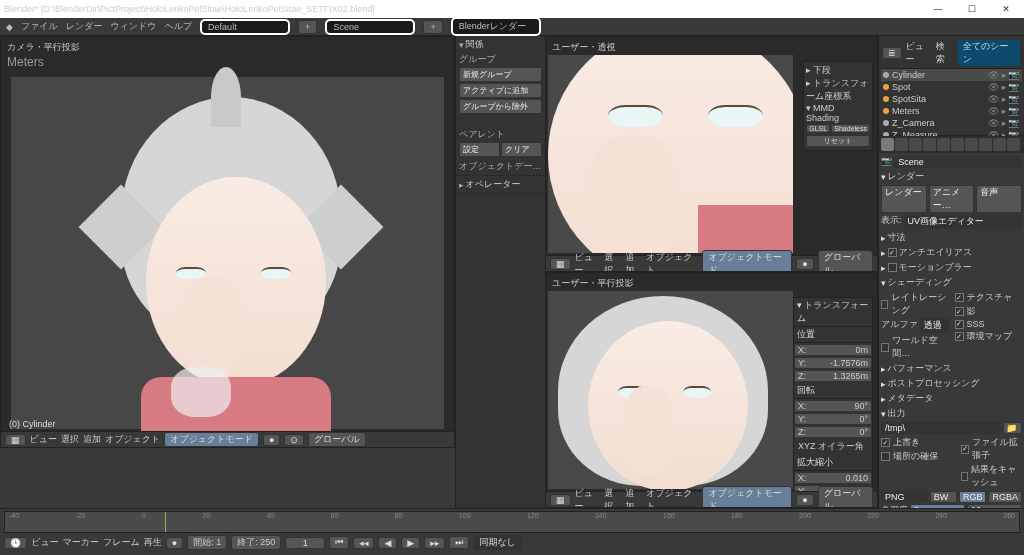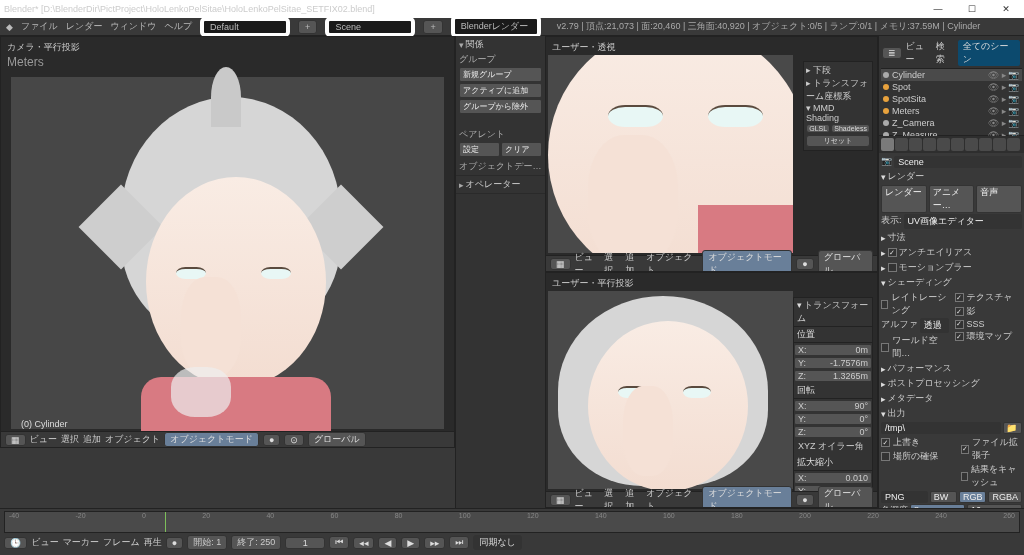--- a/index.html
+++ b/index.html
@@ -3,32 +3,32 @@
 <meta charset="utf-8">
 <style>
   *{box-sizing:border-box;margin:0;padding:0;font-family:"Segoe UI",Arial,sans-serif;font-size:9px;color:#ccc;user-select:none}
   html,body{width:1024px;height:555px;overflow:hidden;background:#393939}
   .titlebar{height:18px;background:#fff;color:#000;display:flex;align-items:center;padding:0 4px;font-size:10px;justify-content:space-between}
   .titlebar .right{display:flex;gap:6px}
   .winbtn{width:28px;text-align:center;color:#333}
   .menubar{height:18px;background:#393939;display:flex;align-items:center;gap:8px;padding:0 6px;border-bottom:1px solid #222}
   .menubar span,.menubar .scene-sel{color:#bbb}
   .btn{background:#555;border:1px solid #333;border-radius:3px;padding:1px 6px;color:#ddd}
-  .scene-sel{background:#1a1a1a;border:4px solid #ffffff;border-radius:5px;padding:1px 6px;min-width:90px;display:inline-block}
+  .scene-sel{background:#1a1a1a;border:2px solid #ffffff;border-radius:5px;padding:1px 6px;min-width:90px;display:inline-block}
   .main{display:flex;height:472px}
   .viewport{position:relative;background:#2a2a2a;border:1px solid #222;overflow:hidden}
   .vp-left{width:455px;height:412px}
   .vp-left .canvas{position:absolute;left:10px;top:40px;right:10px;bottom:18px;background:#474747}
   .vp-right-col{width:333px;display:flex;flex-direction:column}
   .vp-rt{height:236px}
   .vp-rb{height:236px}
   .vp-footer{position:absolute;bottom:0;left:0;right:0;height:16px;background:#393939;display:flex;align-items:center;gap:4px;padding:0 4px;font-size:8px;border-top:1px solid #222}
   .vp-label{position:absolute;top:4px;left:6px;color:#ccc;font-size:9px}
   .vp-meters{position:absolute;top:18px;left:6px;color:#999;font-size:12px}
-  .obj-label{position:absolute;bottom:18px;left:20px;color:#ddd;font-size:9px}
+  .obj-label{position:absolute;bottom:18px;left:8px;color:#ddd;font-size:9px}
   .pill{background:#555;border:1px solid #333;border-radius:3px;padding:0 5px;color:#ddd}
   .pill.on{background:#697f99}
   .sidepanel{width:90px;background:#333;border-left:1px solid #222;font-size:8px}
   .sidepanel .sec{padding:2px 3px;border-bottom:1px solid #2a2a2a}
   .sidepanel .sec-h{display:flex;align-items:center;gap:2px;color:#ddd}
   .sidepanel .tri{color:#aaa}
   .sidepanel .row{background:#555;border:1px solid #333;border-radius:2px;margin:1px 0;padding:1px 3px;color:#eee;font-size:8px}
   .propcol{width:146px;background:#393939;border-left:1px solid #222;overflow:hidden;font-size:8px;display:flex;flex-direction:column}
   .outliner{height:100px;background:#333;border-bottom:1px solid #222;padding:2px}
   .outliner .hdr{display:flex;gap:4px;align-items:center;border-bottom:1px solid #222;padding:1px}
@@ -81,21 +81,20 @@
   <span>◆</span>
   <span>ファイル</span>
   <span>レンダー</span>
   <span>ウィンドウ</span>
   <span>ヘルプ</span>
   <span class="scene-sel">Default</span>
   <span class="btn">+</span>
   <span class="scene-sel">Scene</span>
   <span class="btn">+</span>
   <span class="scene-sel">Blenderレンダー</span>
-  <span style="margin-left:8px;color:#aaa">v2.79 | 頂点:21,073 | 面:20,460 | 三角面:40,920 | オブジェクト:0/5 | ランプ:0/1 | メモリ:37.59M | Cylinder</span>
 </div>
 
 <div class="main">
 
   <div class="viewport vp-left">
     <div class="vp-label">カメラ・平行投影</div>
     <div class="vp-meters">Meters</div>
     <div class="canvas">
 
       <div class="hair" style="left:110px;top:20px;width:220px;height:240px;border-radius:50% 50% 40% 40%"></div>

